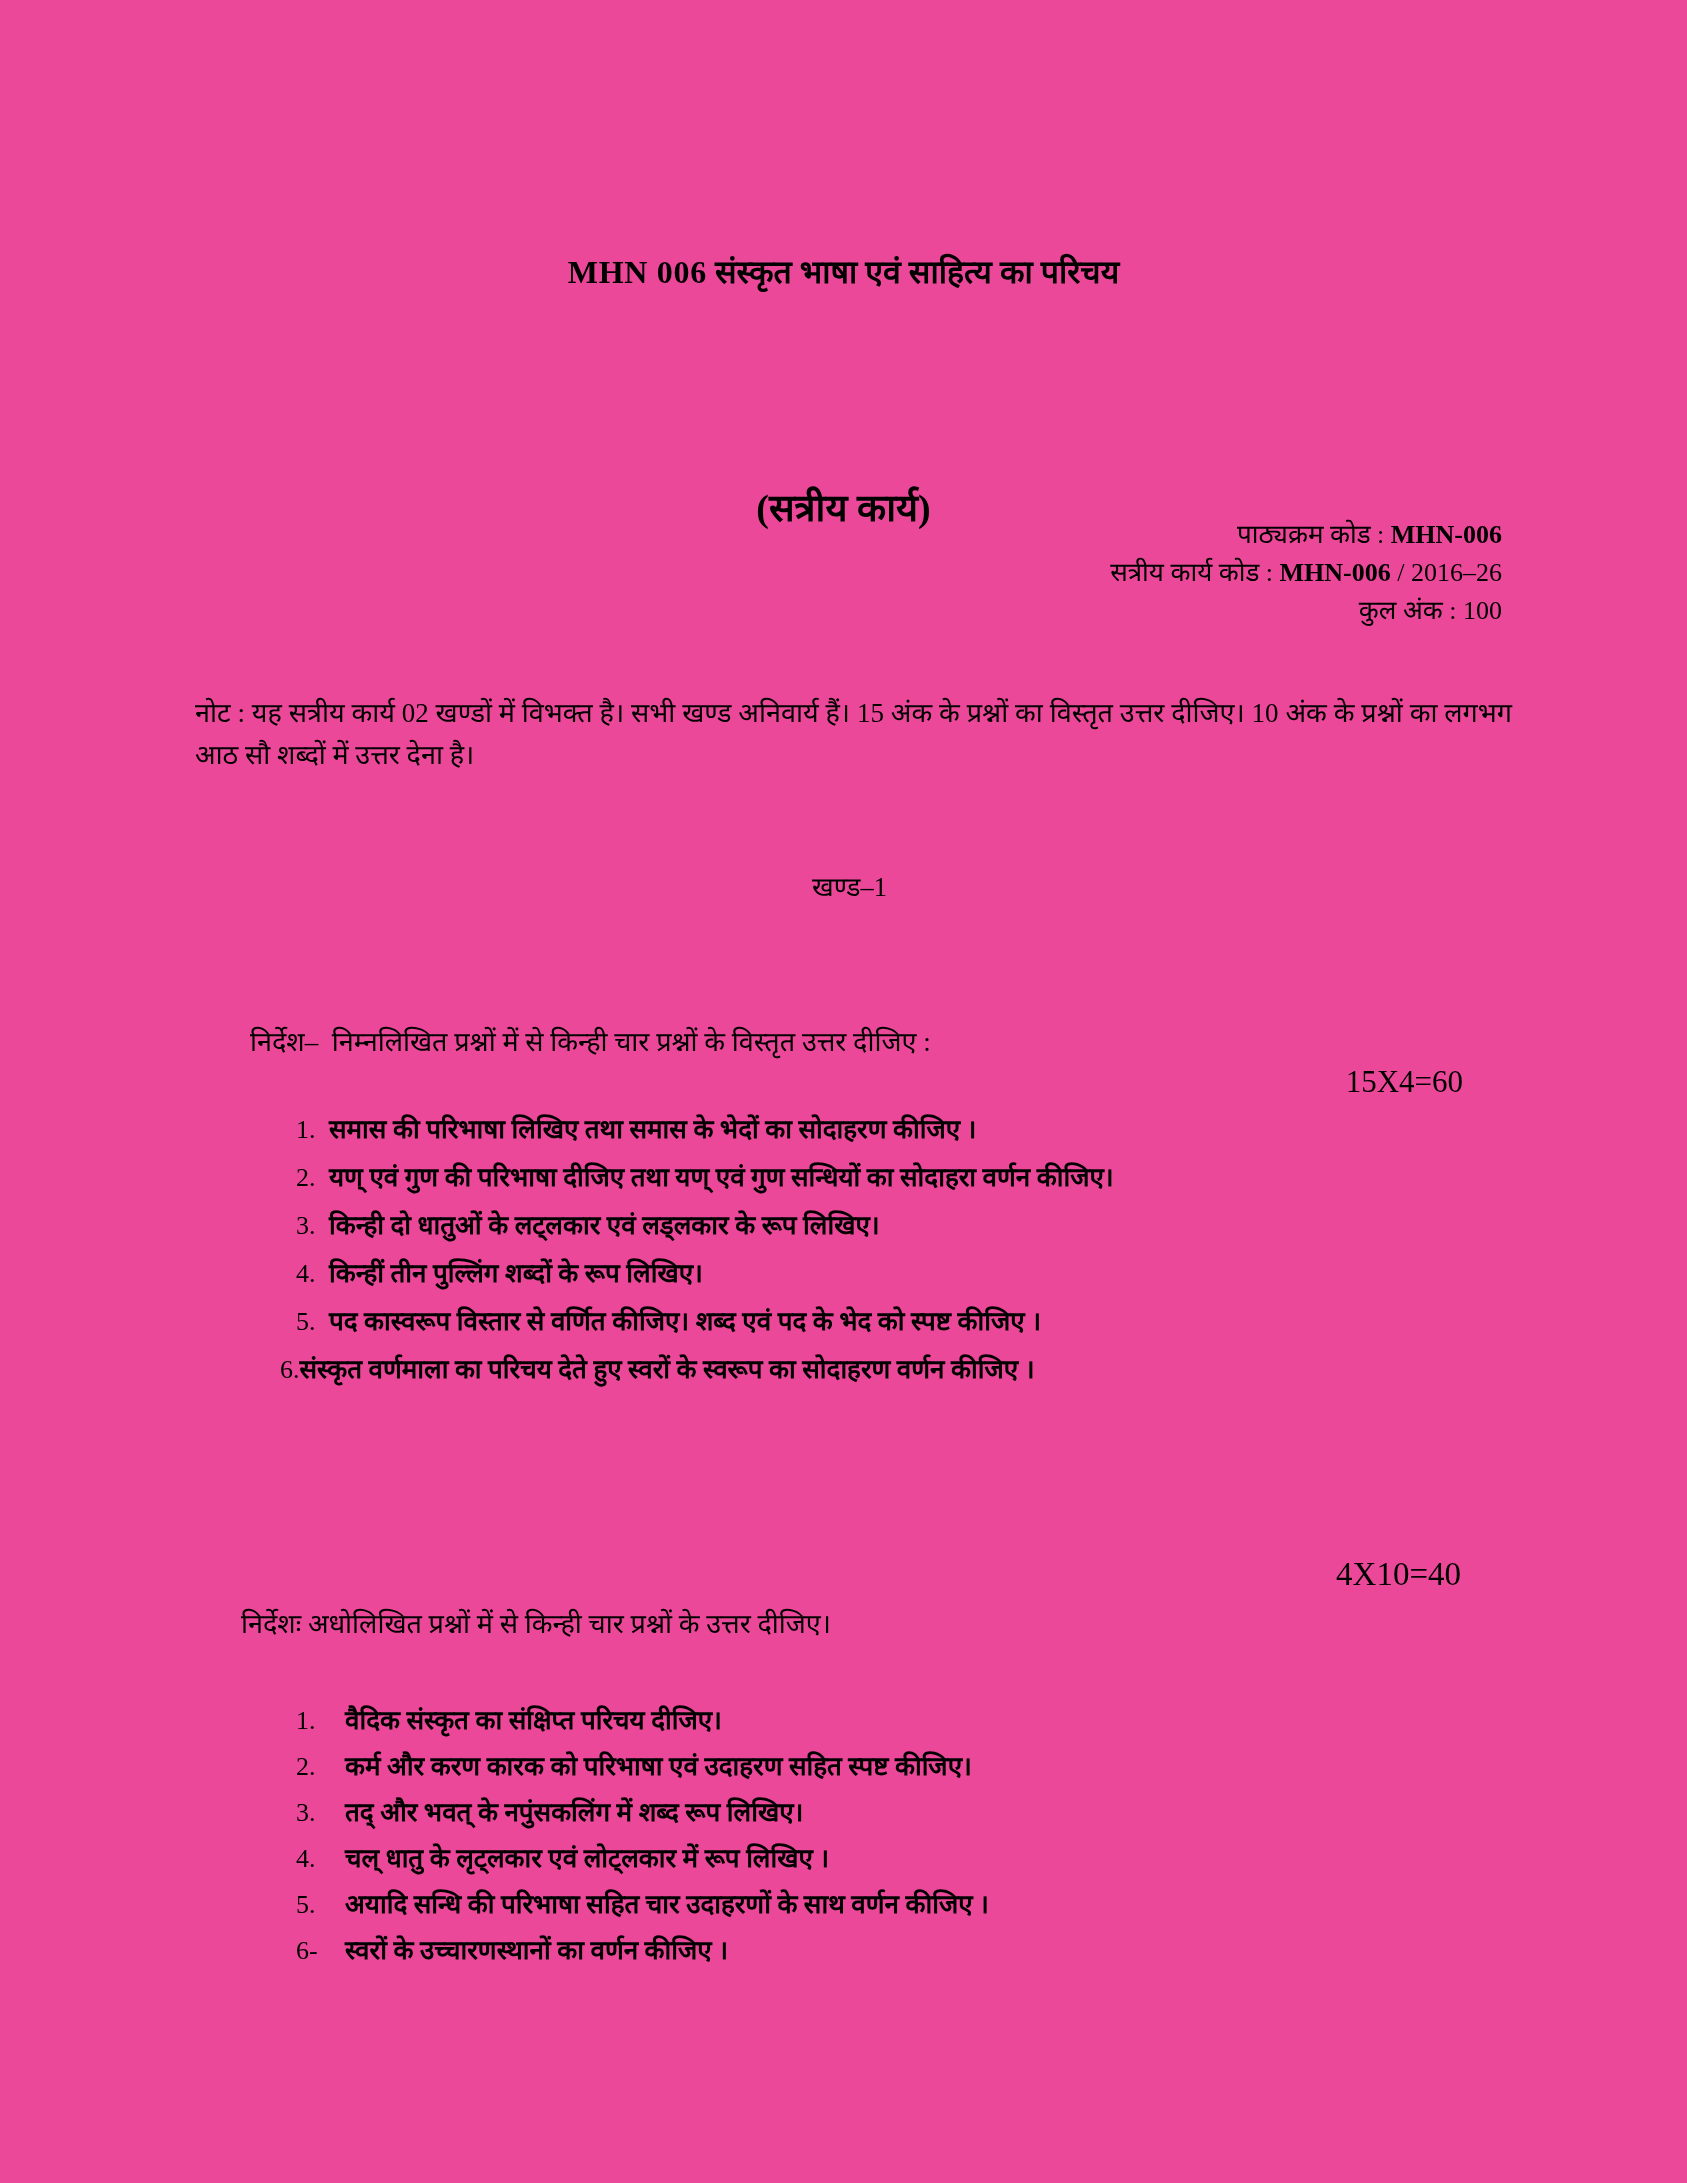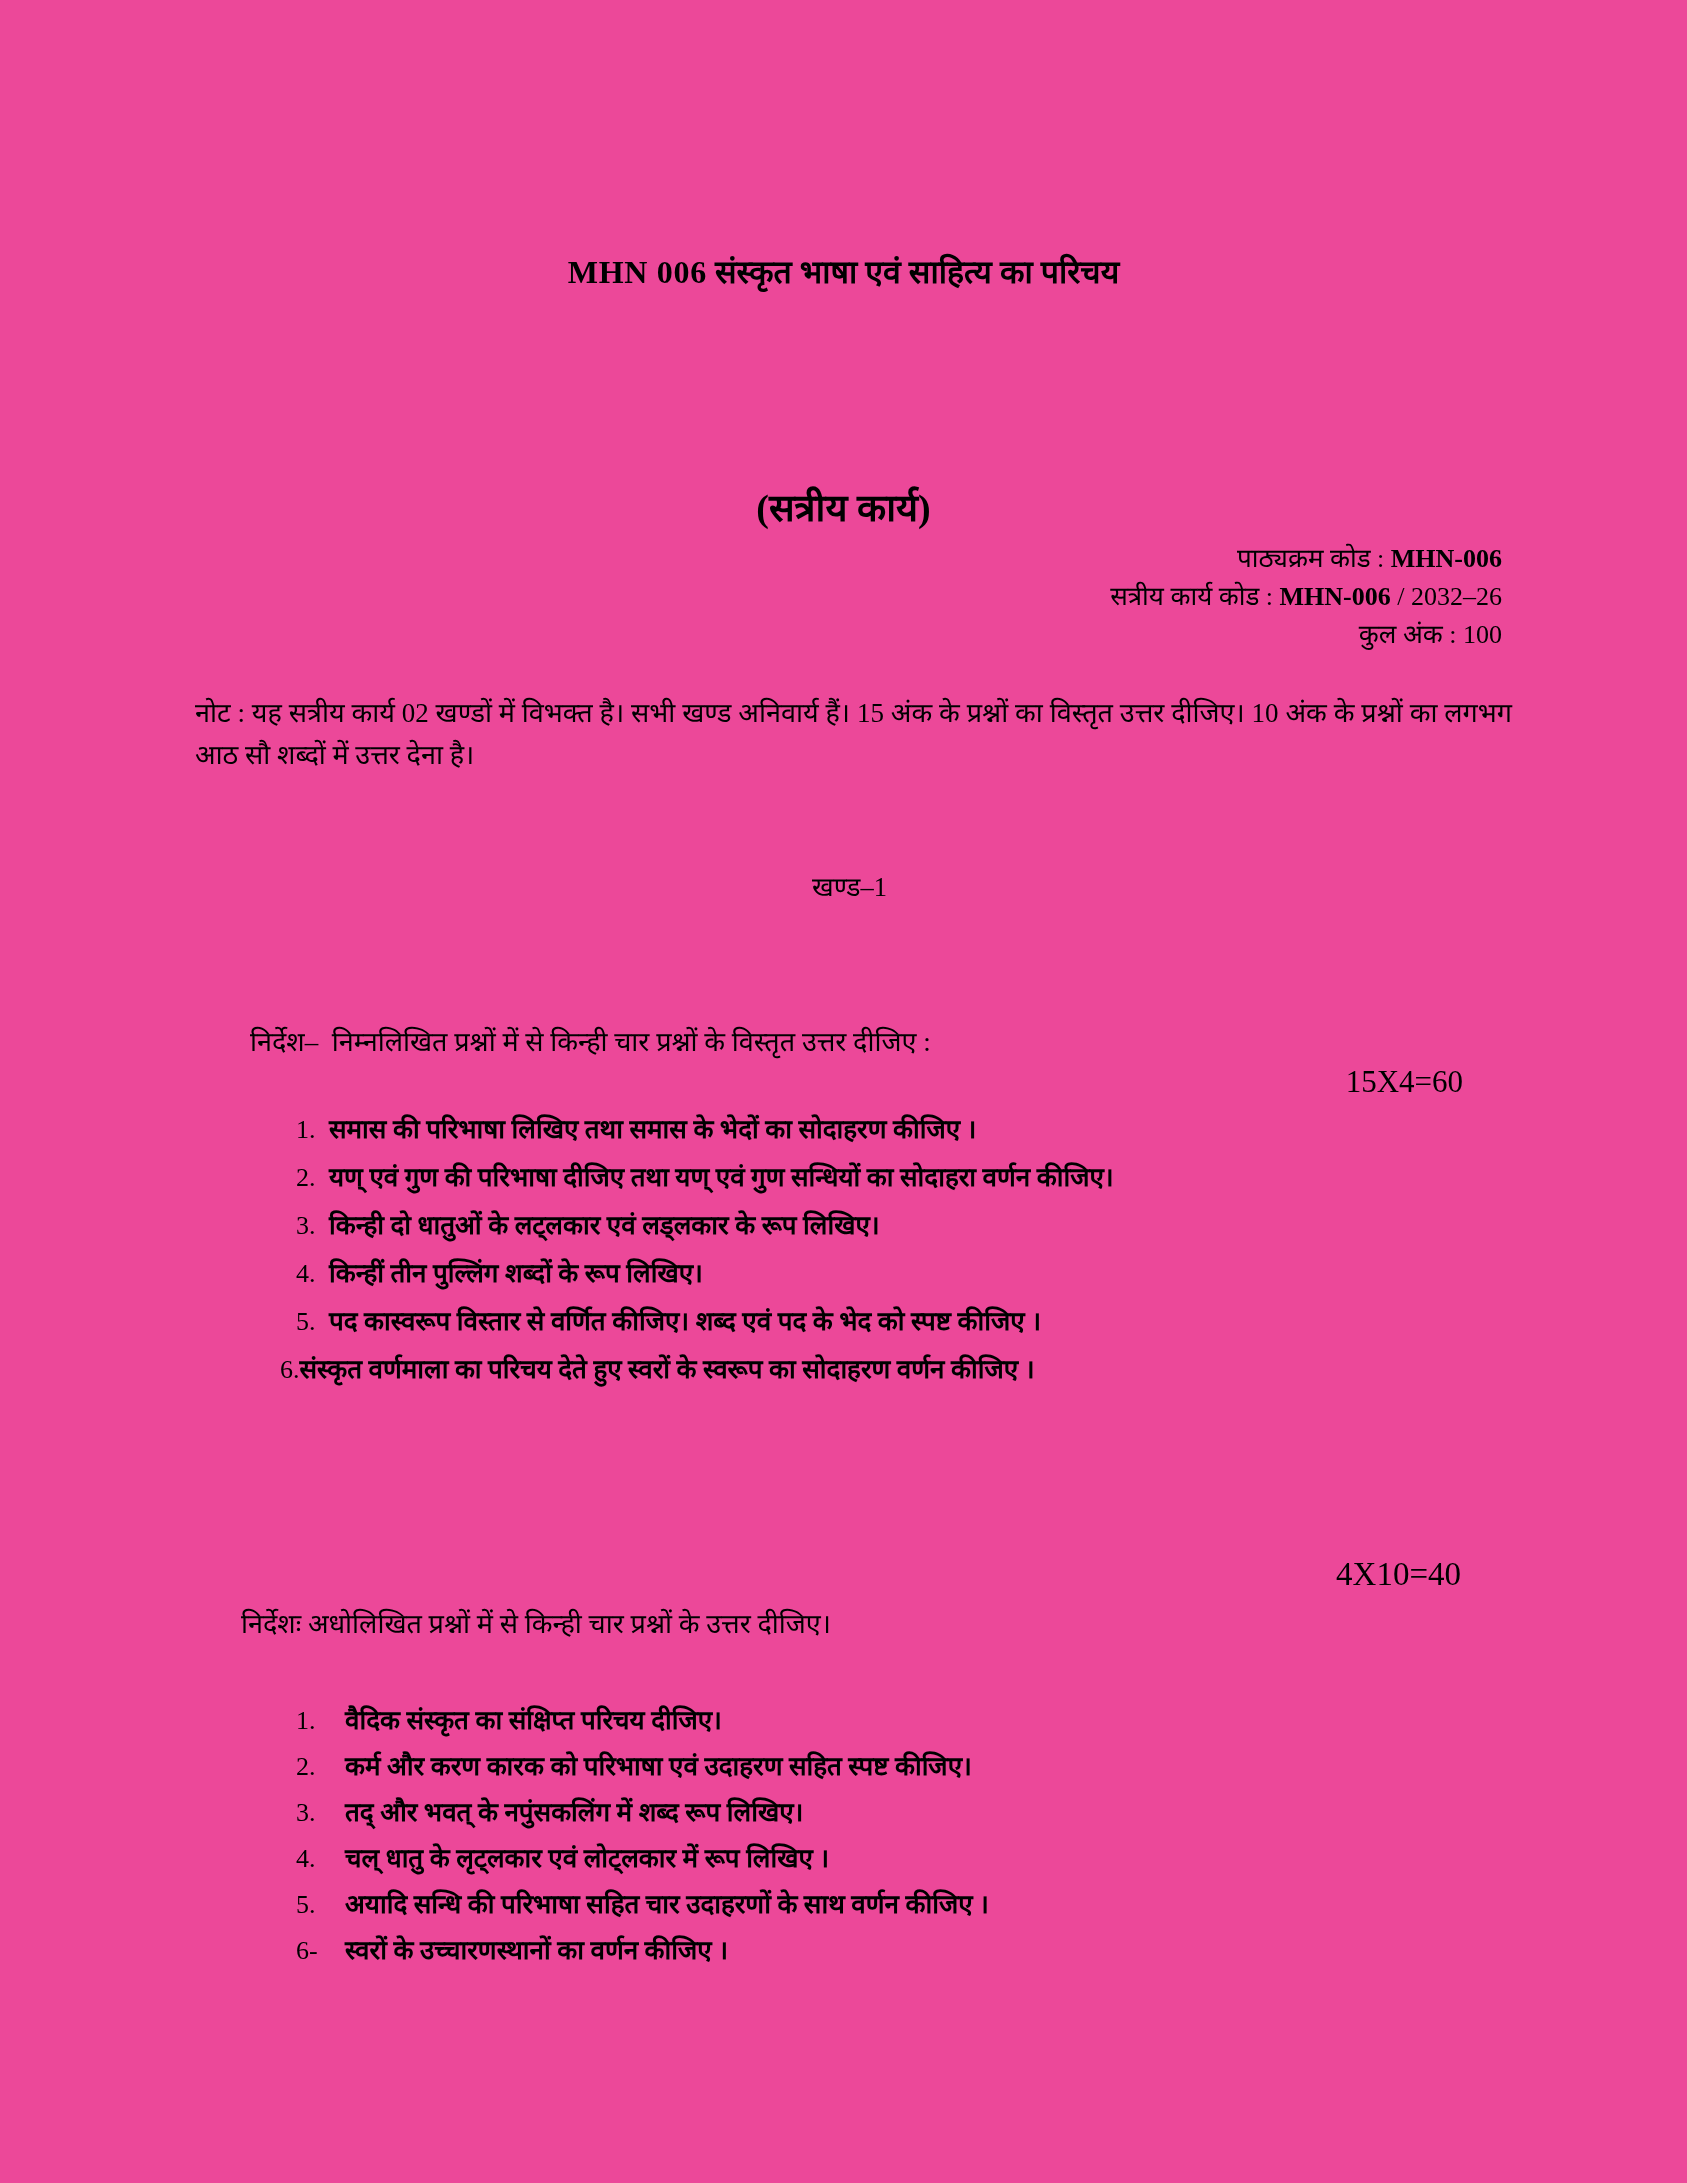--- a/index.html
+++ b/index.html
@@ -23,21 +23,21 @@
   .title-code { margin-right: 8px; letter-spacing: 0.7px; }
   .subtitle {
     position: absolute;
     top: 480px; left: 0; width: 100%;
     text-align: center;
     font-weight: bold;
     font-size: 38px;
   }
   .meta {
     position: absolute;
-    top: 540px; right: 185px;
+    top: 516px; right: 185px;
     text-align: right;
     font-size: 26px;
     line-height: 38px;
   }
   .meta .bold { font-weight: bold; }
   .meta-line span { white-space: pre-wrap; }
   .note {
     position: absolute;
     top: 692px; left: 195px; width: 1317px;
     margin: 0;
@@ -82,21 +82,21 @@
 <body>
 
 <div class="page">
 
   <div class="title"><span class="title-code">MHN 006</span><span class="title-text">संस्कृत भाषा एवं साहित्य का परिचय</span></div>
 
   <div class="subtitle">(सत्रीय कार्य)</div>
 
   <div class="meta">
     <div class="meta-line"><span>पाठ्यक्रम कोड : </span><span class="bold">MHN-006</span></div>
-    <div class="meta-line"><span>सत्रीय कार्य कोड : </span><span class="bold">MHN-006</span><span> / 2032–26</span></div>
+    <div class="meta-line"><span>सत्रीय कार्य कोड : </span><span class="bold">MHN-006</span><span> / 2016–26</span></div>
     <div class="meta-line"><span>कुल अंक : </span><span>100</span></div>
   </div>
 
   <p class="note">नोट : यह सत्रीय कार्य 02 खण्डों में विभक्त है। सभी खण्ड अनिवार्य हैं। 15 अंक के प्रश्नों का विस्तृत उत्तर दीजिए। 10 अंक के प्रश्नों का लगभग आठ सौ शब्दों में उत्तर देना है।</p>
 
   <div class="sec-heading h1">खण्ड–1</div>
   <div class="instruction i1">निर्देश–  निम्नलिखित प्रश्नों में से किन्ही चार प्रश्नों के विस्तृत उत्तर दीजिए :</div>
   <div class="marks m1">15X4=60</div>
 
   <div class="qlist sec1">

